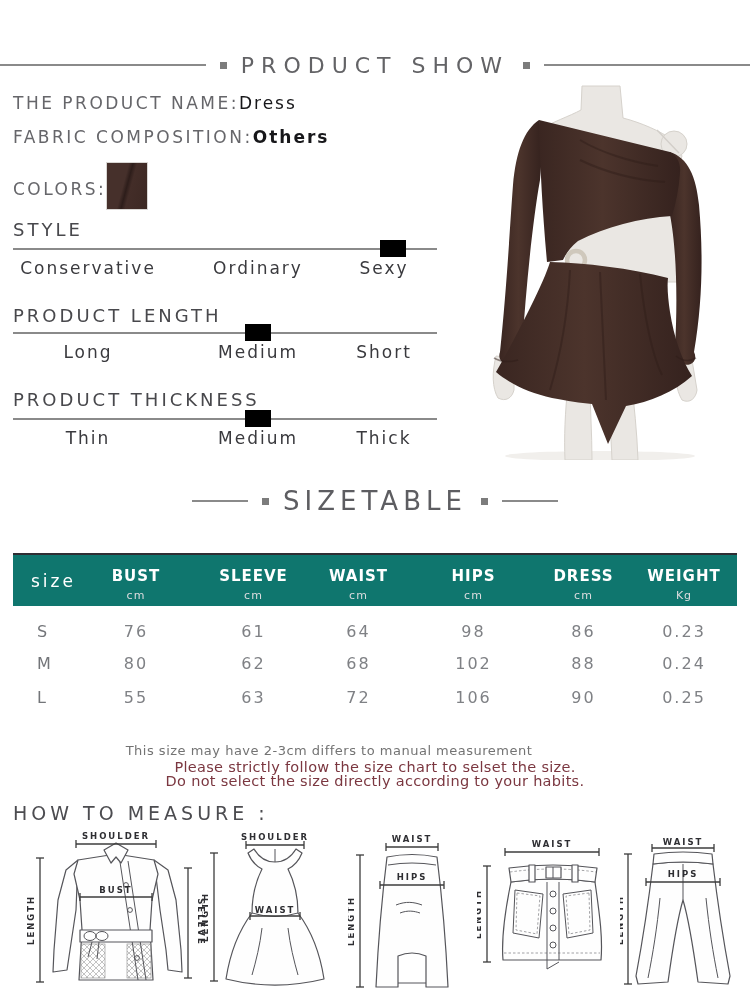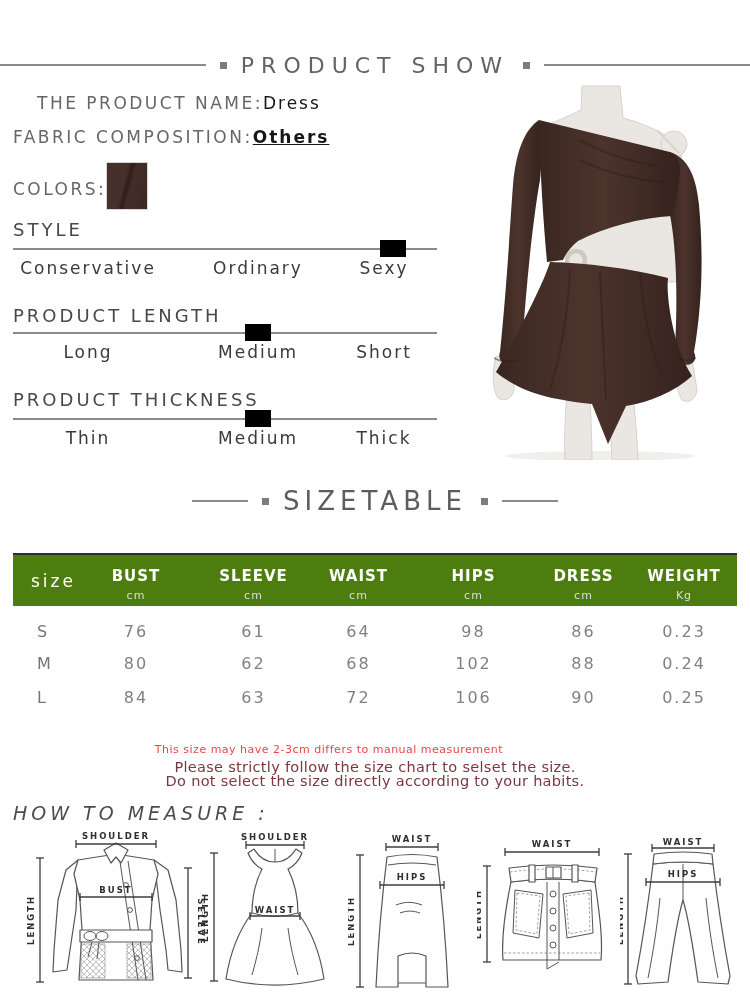--- a/index.html
+++ b/index.html
@@ -16,34 +16,34 @@
   .swatch{position:absolute;width:40px;height:46px;border:1px solid #d8d6d3;
           background:linear-gradient(105deg,#46302b 0%,#46302b 42%,#2d1d1a 50%,#432d28 58%,#3c2823 100%);}
   
   .sel-title{position:absolute;left:13px;font-size:18px;letter-spacing:3px;color:#48484c;font-weight:500;}
   .sel-line{position:absolute;left:13px;width:424px;height:2px;background:#8a8a8a;}
   .marker{position:absolute;top:-8px;width:26px;height:17px;background:#000;}
   .sel-opts{position:absolute;left:13px;width:424px;height:24px;}
   .sel-opts span{position:absolute;text-align:center;font-size:17px;letter-spacing:2px;color:#3a3a3e;}
   .opt1{left:0;width:150px;} .opt2{left:170px;width:150px;} .opt3{left:296px;width:150px;}
   
-  .tbl-head{position:absolute;left:13px;width:724px;background:#4d7c0f;border-top:2px solid #2f2d33;
+  .tbl-head{position:absolute;left:13px;width:724px;background:#0f766e;border-top:2px solid #2f2d33;
             display:grid;grid-template-columns:58px 130px 105px 105px 125px 95px 106px;grid-template-rows:30px 21px;}
   .tbl-head .colname{color:#fff;font-weight:bold;font-size:15px;letter-spacing:1px;text-align:center;align-self:end;}
   .tbl-head .size-cell{grid-row:1/3;color:#fff;font-size:17px;letter-spacing:3px;padding-left:18px;align-self:center;text-align:left;}
   .tbl-head .unit{color:#dedde0;font-size:11px;letter-spacing:1px;text-align:center;align-self:center;}
   .tbl-row{position:absolute;left:13px;width:724px;display:grid;
            grid-template-columns:58px 130px 105px 105px 125px 95px 106px;}
   .tbl-row span{text-align:center;font-size:16px;letter-spacing:2px;color:#7f8185;}
   .tbl-row .rsize{text-align:left;padding-left:24px;color:#737579;}
   
-  .note1{position:absolute;left:0;width:658px;text-align:center;font-size:11px;color:#ef4444;letter-spacing:.5px;}
+  .note1{position:absolute;left:0;width:658px;text-align:center;font-size:13px;color:#737373;letter-spacing:.5px;}
   .note2{position:absolute;left:0;width:750px;text-align:center;font-size:14.5px;color:#7b3740;font-weight:500;letter-spacing:.3px;}
   
-  .htm-title{position:absolute;left:13px;font-size:19px;letter-spacing:4px;color:#4c4c50;font-weight:500;font-style:italic;}
+  .htm-title{position:absolute;left:13px;font-size:19px;letter-spacing:4px;color:#4c4c50;font-weight:500;}
   
   .dg{position:absolute;}
   .o{fill:#fefefe;stroke:#55555a;stroke-width:1.2;stroke-linejoin:round;}
   .ln{fill:none;stroke:#55555a;stroke-width:1;}
   .m{stroke:#3c3c3c;stroke-width:1.3;}
   .dsh{fill:none;stroke:#7a7a7e;stroke-width:.7;stroke-dasharray:2.5 2;}
   .dlab{font-family:"DejaVu Sans","Liberation Sans",sans-serif;font-size:8.5px;font-weight:bold;
         letter-spacing:2px;fill:#2e2e32;}
   
   .skin{fill:#eae7e3;stroke:#d6d2cc;stroke-width:1;}
@@ -55,25 +55,25 @@
 <div class="canvas">
 
   <div class="banner" style="top:16px;height:24px;margin-top:37px;">
     <div class="rule" style="width:222px;"></div>
     <div class="sq"></div>
     <div class="btxt">PRODUCT SHOW</div>
     <div class="sq"></div>
     <div class="rule" style="width:222px;"></div>
   </div>
 
-  <div class="attr" style="top:93px;margin-left:24px;">
+  <div class="attr" style="top:93px;">
     <span>THE PRODUCT NAME:</span><span class="val">Dress</span>
   </div>
   <div class="attr" style="top:127px;">
-    <span>FABRIC COMPOSITION:</span><span class="val" style="font-weight:600;text-decoration:underline;">Others</span>
+    <span>FABRIC COMPOSITION:</span><span class="val" style="font-weight:600;">Others</span>
   </div>
   <div class="attr" style="top:179px;">
     <span>COLORS:</span>
   </div>
   <div class="swatch" style="left:106px;top:162px;"></div>
 
   <div class="sel-title" style="top:219px;">STYLE</div>
   <div class="sel-line" style="top:248px;">
     <div class="marker" style="left:367px;"></div>
   </div>
@@ -175,21 +175,21 @@
     <span class="rsize">M</span>
     <span>80</span>
     <span>62</span>
     <span>68</span>
     <span>102</span>
     <span>88</span>
     <span>0.24</span>
   </div>
   <div class="tbl-row" style="top:688px;">
     <span class="rsize">L</span>
-    <span>84</span>
+    <span>55</span>
     <span>63</span>
     <span>72</span>
     <span>106</span>
     <span>90</span>
     <span>0.25</span>
   </div>
 
   <div class="note1" style="top:743px;">This size may have 2-3cm differs to manual measurement</div>
   <div class="note2" style="top:773px;">Do not select the size directly according to your habits.</div>
   <div class="note2" style="top:759px;">Please strictly follow the size chart to selset the size.</div>

